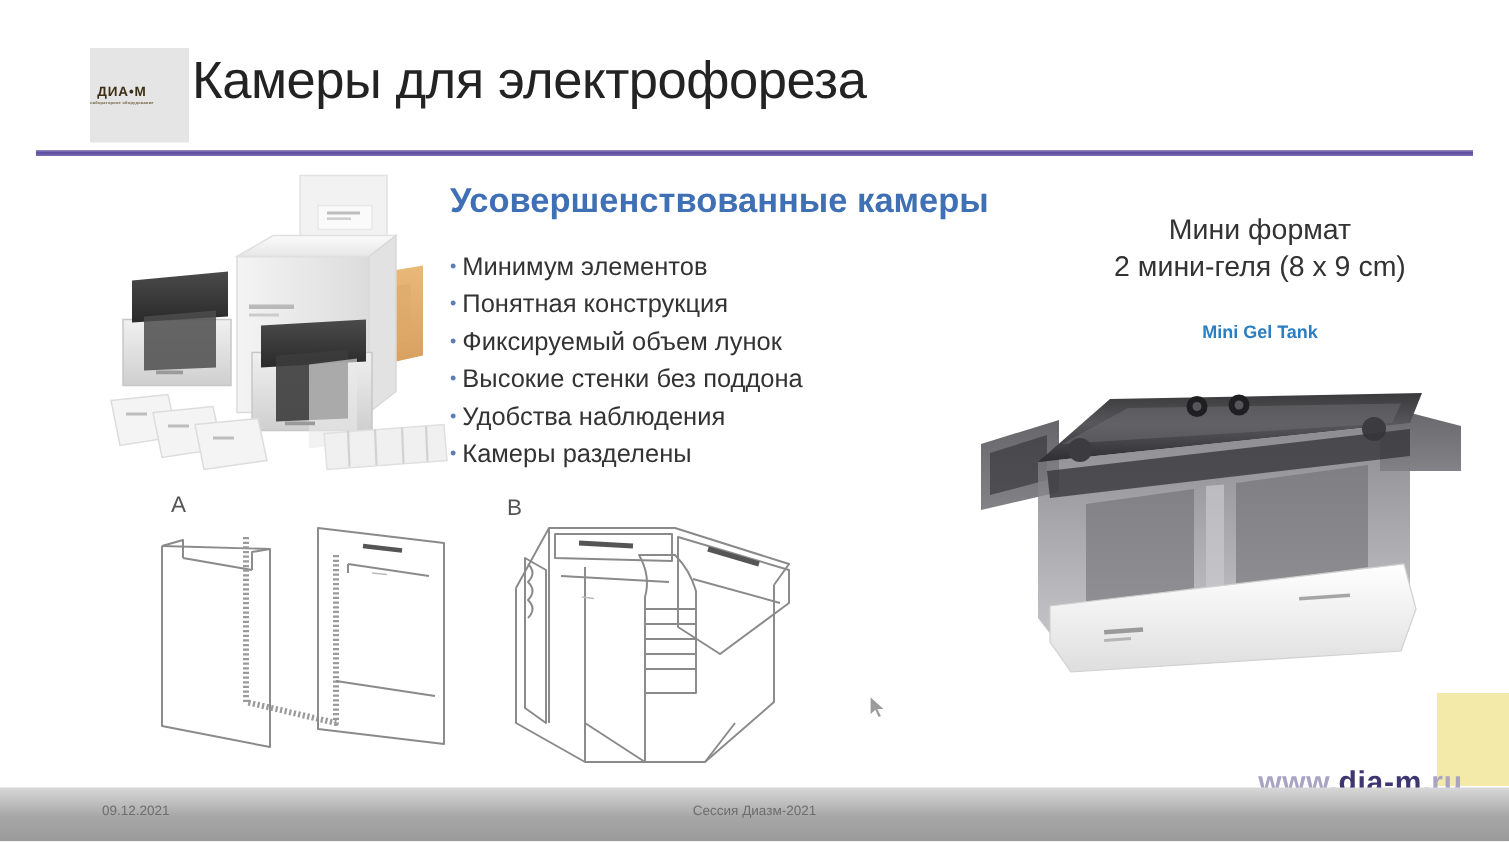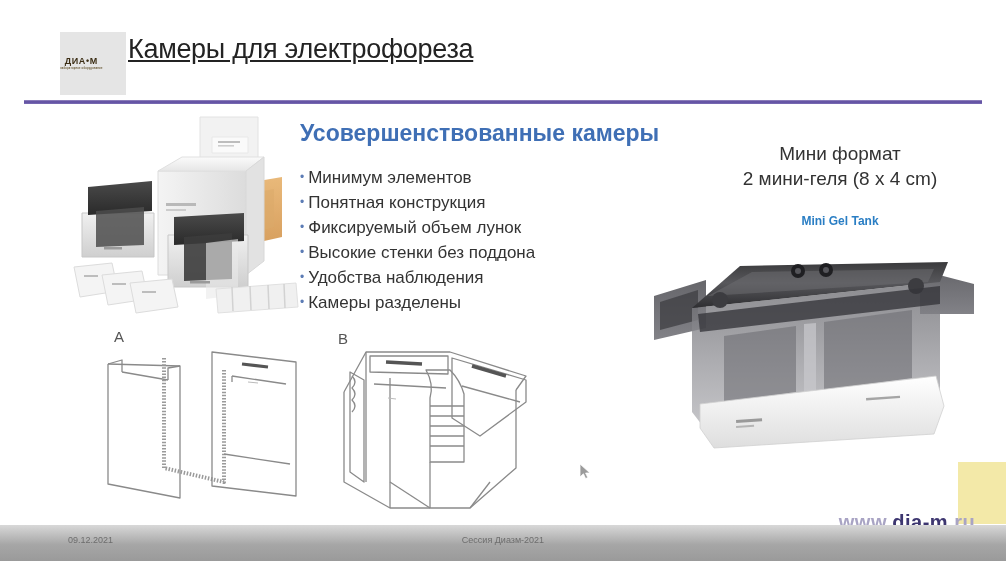--- a/index.html
+++ b/index.html
@@ -44,26 +44,25 @@
     display: block;
     font-size: 2.6px;
     letter-spacing: 0.2px;
     color: #6a5a36;
     margin-top: 2px;
   }
   #slide-title {
     position: absolute;
     left: 128px;
     top: 34px;
-    font-size: 27px;
+    font-size: 35px;
     font-weight: 400;
     color: #232323;
     letter-spacing: -0.3px;
     white-space: nowrap;
-    text-decoration: underline;
   }
   #header-rule {
     position: absolute;
     left: 24px;
     top: 100px;
     width: 958px;
     height: 4px;
     background: linear-gradient(to bottom, #9b8ec4 0%, #5b4a9e 45%, #7d6fb5 100%);
   }
 
@@ -311,21 +310,21 @@
   <ul id="features-list">
     <li><span class="bullet">•</span><span>Минимум элементов</span></li>
     <li><span class="bullet">•</span><span>Понятная конструкция</span></li>
     <li><span class="bullet">•</span><span>Фиксируемый объем лунок</span></li>
     <li><span class="bullet">•</span><span>Высокие стенки без поддона</span></li>
     <li><span class="bullet">•</span><span>Удобства наблюдения</span></li>
     <li><span class="bullet">•</span><span>Камеры разделены</span></li>
   </ul>
 
   <div id="format-line-1">Мини формат</div>
-  <div id="format-line-2">2 мини-геля (8 x 4 cm)</div>
+  <div id="format-line-2">2 мини-геля (8 x 9 cm)</div>
   <div id="tank-name">Mini Gel Tank</div>
 
   <div class="diagram-label" id="label-a">A</div>
   <svg id="diagram-a" viewBox="0 0 240 175">
     <g fill="none" stroke="#8a8a8a" stroke-width="1.3" stroke-linejoin="round">
 
       <path d="M8 28 L8 148 L80 162 L80 42"></path>
       <path d="M8 28 L22 24 L22 36"></path>
       <path d="M22 36 L68 44"></path>
       <path d="M68 44 L68 32 L80 30 L80 42"></path>

